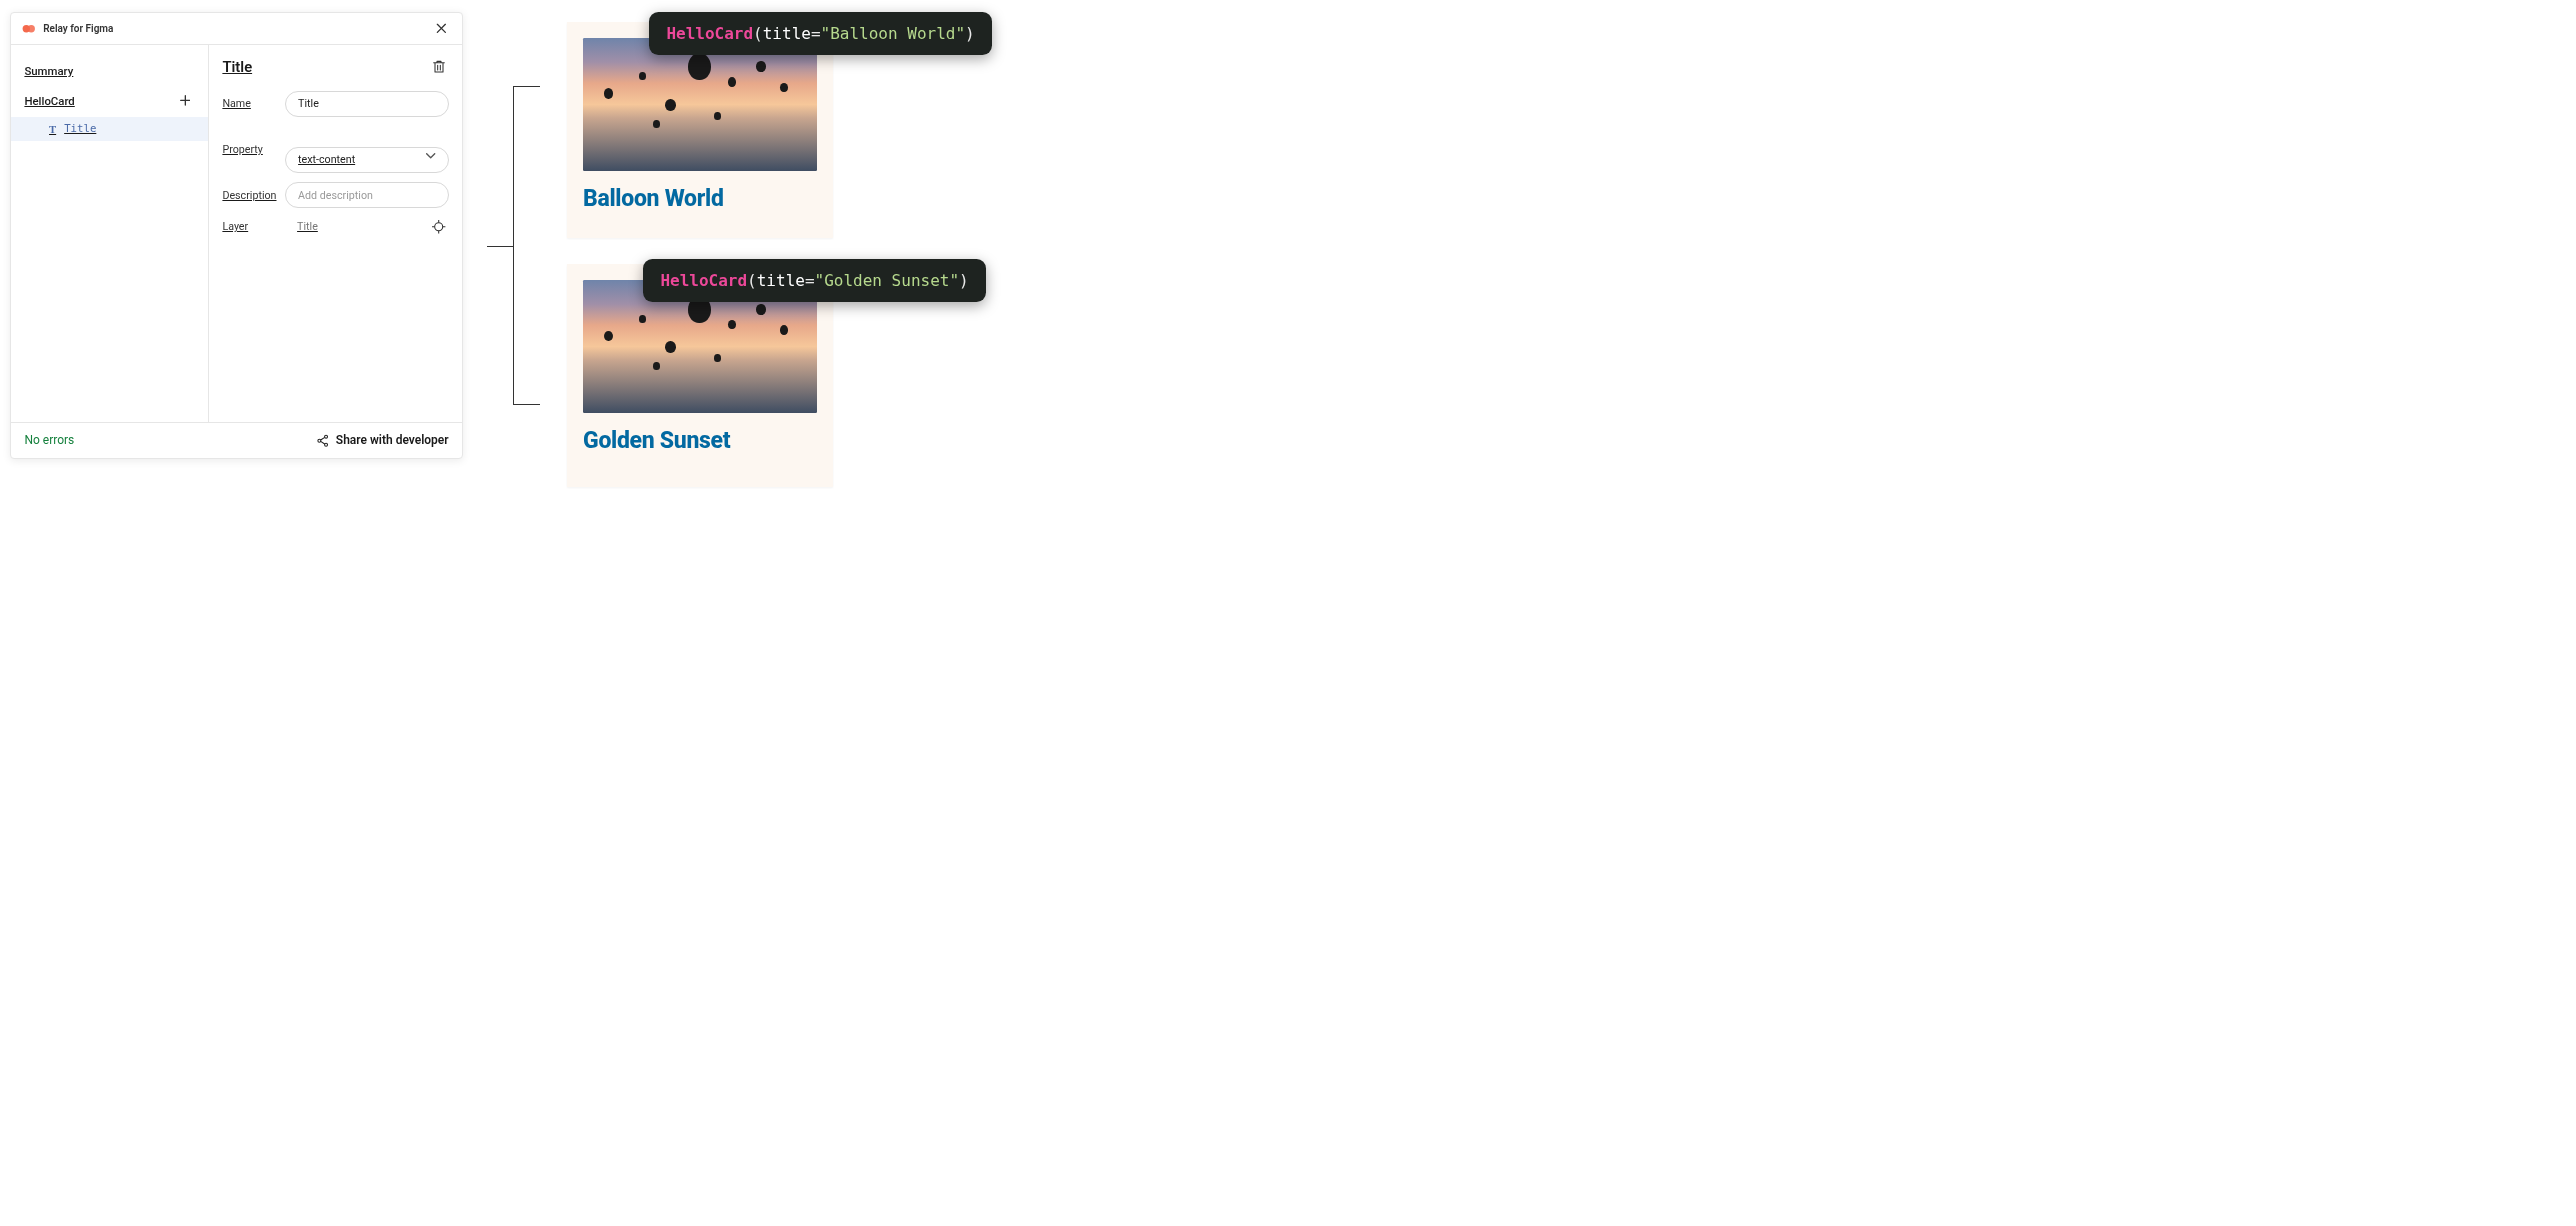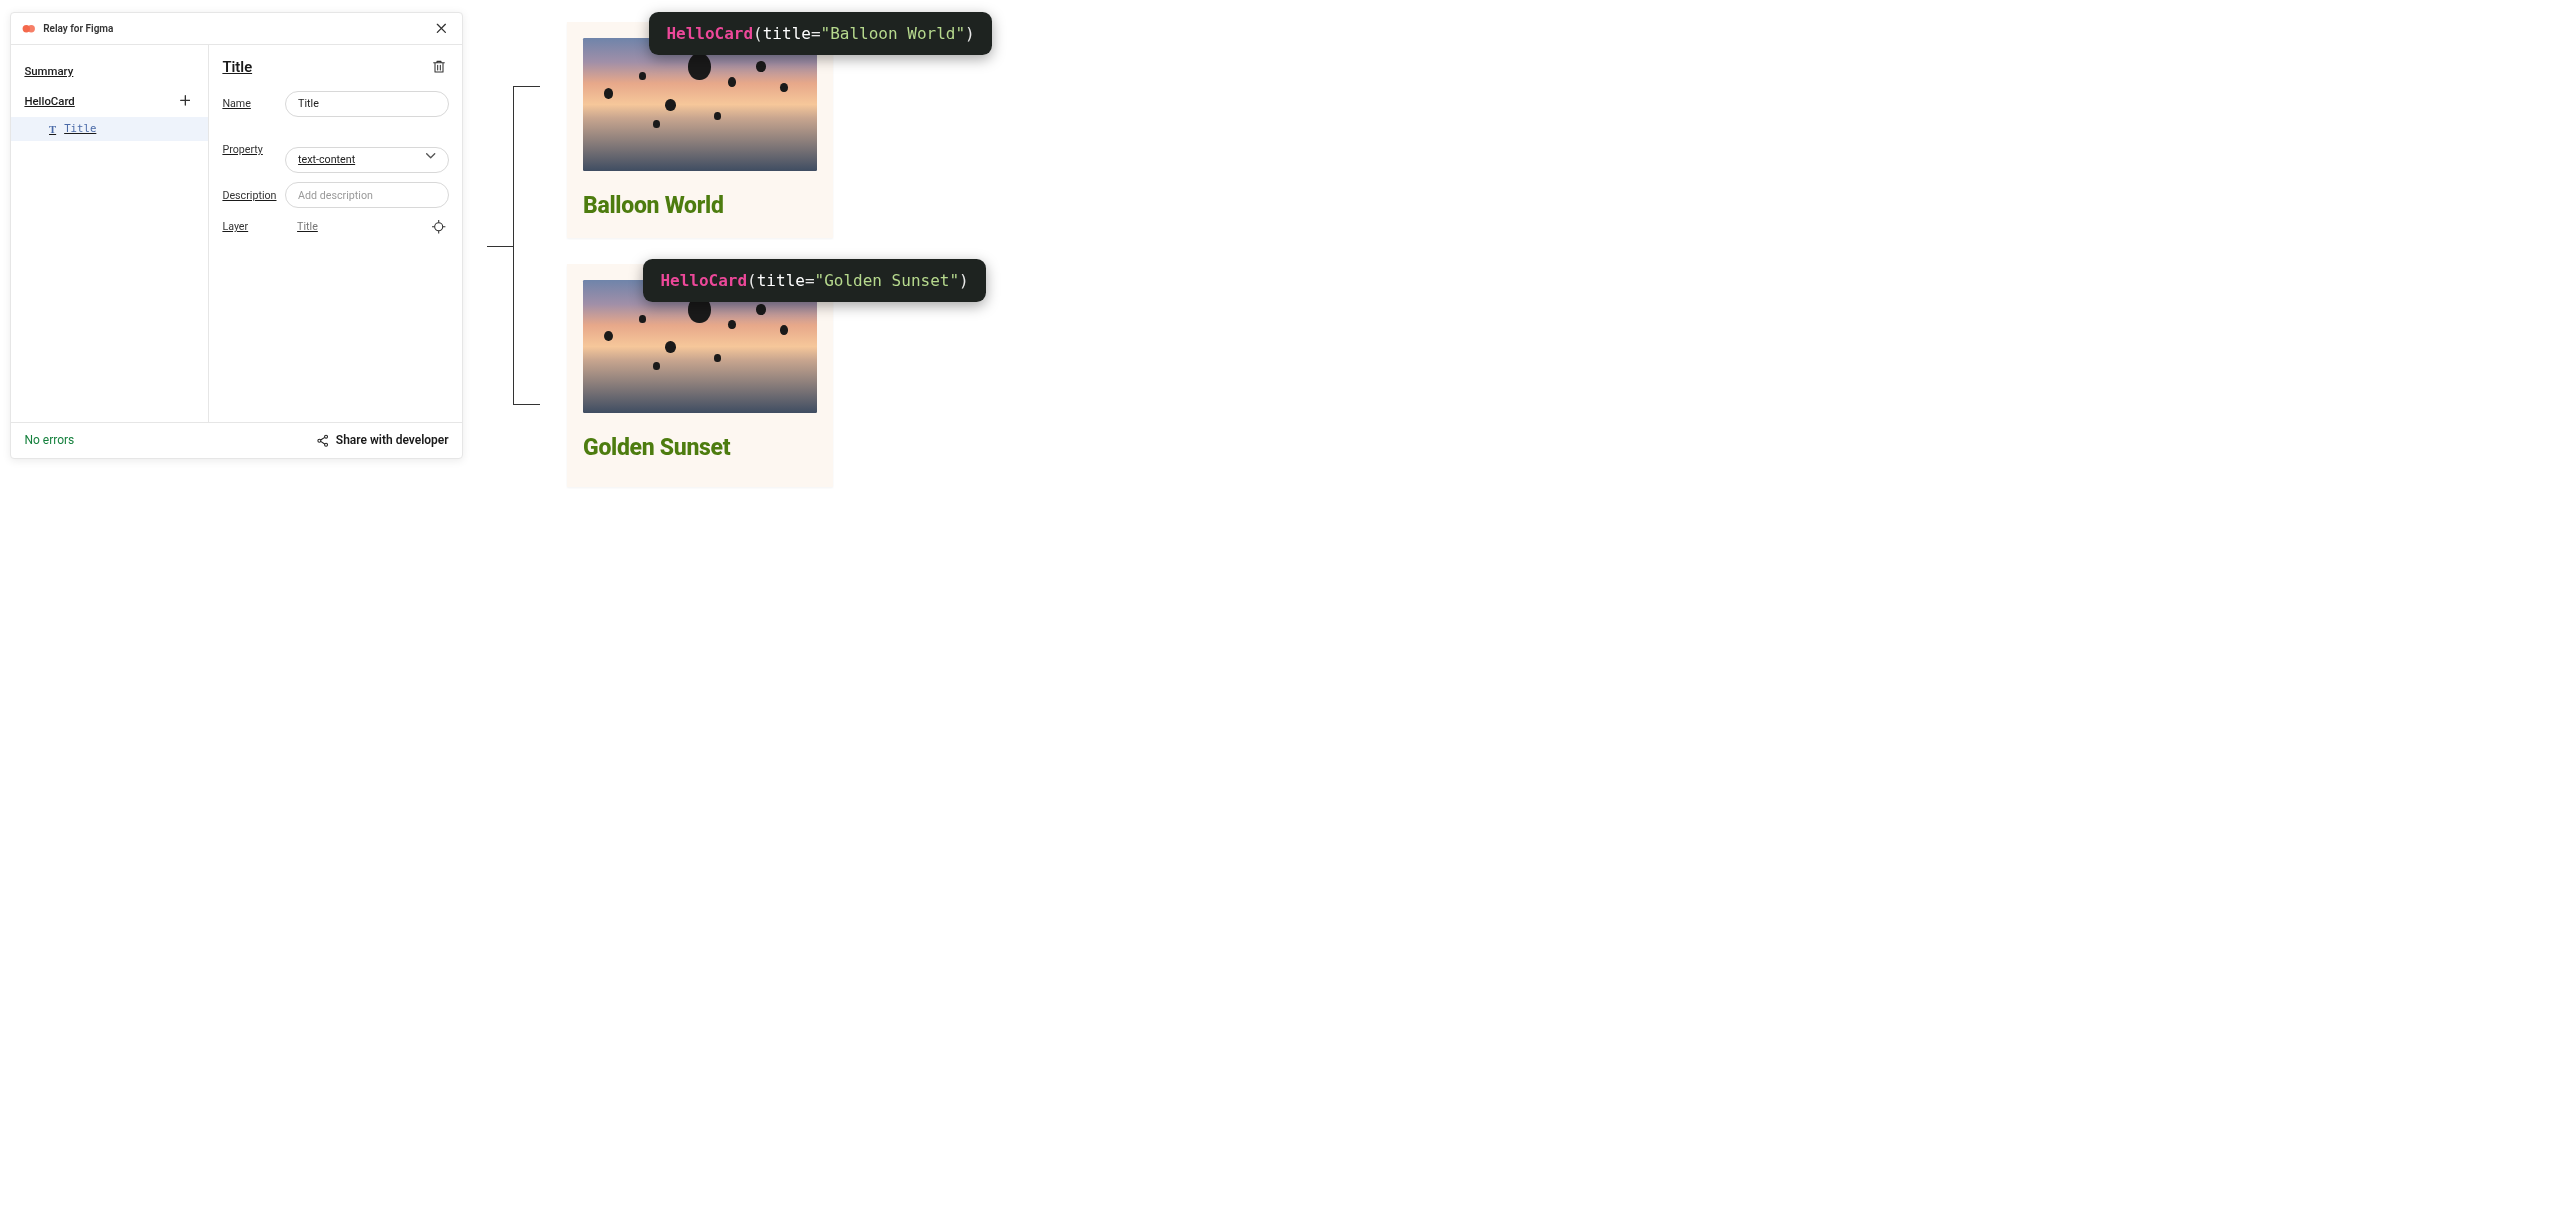--- a/index.html
+++ b/index.html
@@ -204,25 +204,25 @@
       #a08fa8 18%,
       #e7a88a 34%,
       #f6c79a 50%,
       #c9a68f 60%,
       #3f4d62 100%);
   }
   .card .photo .balloon {
     position:absolute; background:#1a1a1a; border-radius:50% 50% 48% 48%;
   }
   .card .caption {
-    margin-top: 21px;
+    margin-top: 14px;
     font-size: 23px;
     font-weight: 800;
     letter-spacing: -0.3px;
-    color:#4d7c0f;
+    color:#0369a1;
   }
 
   .code-pill {
     position:absolute;
     background:#1e2320;
     color:#e8e8e8;
     font-family: ui-monospace, Menlo, Consolas, monospace;
     font-size: 16px;
     padding: 12px 17.4px;
     border-radius: 9.4px;

